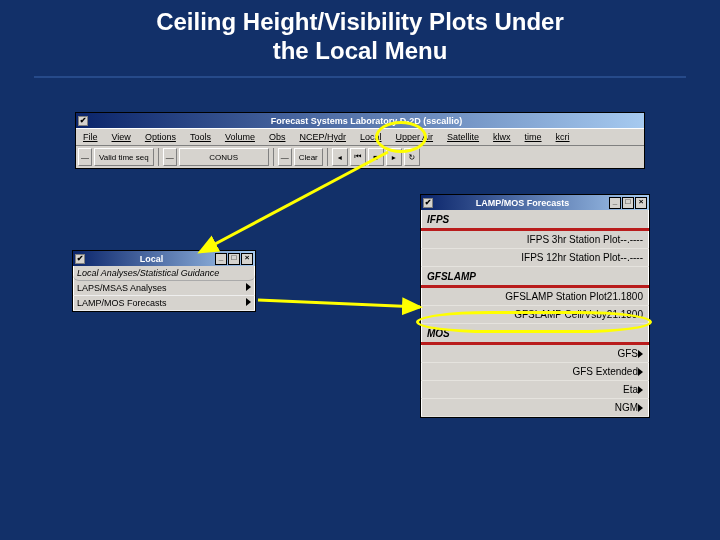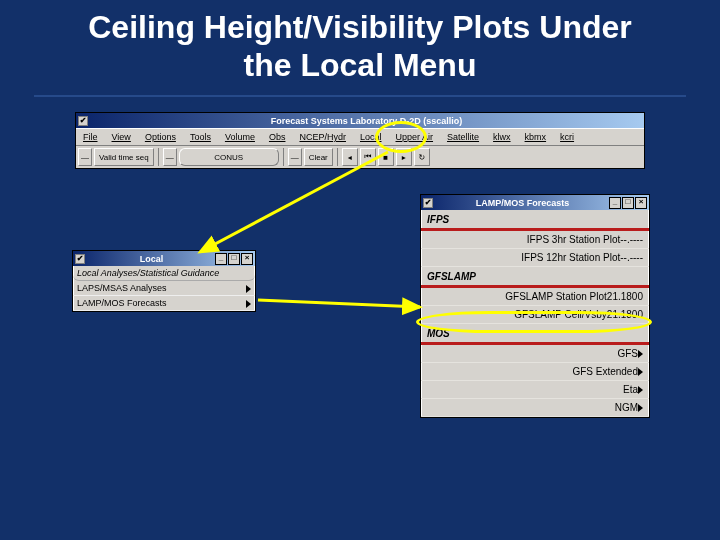--- a/index.html
+++ b/index.html
@@ -6,21 +6,21 @@
   html, body {
     margin: 0; padding: 0;
     width: 720px; height: 540px;
     background: #123069;
     font-family: Arial, sans-serif;
     overflow: hidden;
     position: relative;
   }
   .slide-title {
     color: #fff;
-    font-size: 32px;
+    font-size: 24px;
     font-weight: bold;
     text-align: center;
     padding: 8px 40px 4px 40px;
     line-height: 1.2;
   }
   .divider {
     border: none;
     border-top: 2px solid #264a8a;
     margin: 6px 34px 0 34px;
   }
@@ -98,21 +98,21 @@
   .local-panel .section-head {
     font-style: italic;
     font-size: 9px;
     padding: 2px 4px;
     border-bottom: 1px solid #aaa;
     border-radius: 6px;
   }
   .local-panel .row {
     display: flex;
     justify-content: space-between;
-    align-items: flex-end;
+    align-items: flex-start;
     padding: 2px 4px;
     font-size: 9px;
     border-bottom: 1px solid #eee;
   }
   .tri {
     width: 0; height: 0; border-top: 4px solid transparent;
     border-bottom: 4px solid transparent; border-left: 5px solid #000;
   }
 
   
@@ -172,29 +172,29 @@
     <span class="menu-item">View</span>
     <span class="menu-item">Options</span>
     <span class="menu-item">Tools</span>
     <span class="menu-item">Volume</span>
     <span class="menu-item">Obs</span>
     <span class="menu-item">NCEP/Hydr</span>
     <span class="menu-item">Local</span>
     <span class="menu-item">Upper Air</span>
     <span class="menu-item">Satellite</span>
     <span class="menu-item">klwx</span>
-    <span class="menu-item">kbmx</span>
+    <span class="menu-item">time</span>
     <span class="menu-item">kcri</span>
   </div>
   <div class="toolbar">
     <span class="tool-btn" style="width:14px;">—</span>
     <span class="tool-btn">Valid time seq</span>
     <span class="tool-sep"></span>
     <span class="tool-btn" style="width:14px;">—</span>
-    <span class="tool-btn" style="width:100px;border-radius:6px;">CONUS</span>
+    <span class="tool-btn" style="width:90px;">CONUS</span>
     <span class="tool-sep"></span>
     <span class="tool-btn" style="width:14px;">—</span>
     <span class="tool-btn">Clear</span>
     <span class="tool-sep"></span>
     <span class="tool-btn" style="width:16px;">◂</span>
     <span class="tool-btn" style="width:16px;">⏮</span>
     <span class="tool-btn" style="width:16px;">■</span>
     <span class="tool-btn" style="width:16px;">▸</span>
     <span class="tool-btn" style="width:16px;">↻</span>
   </div>

